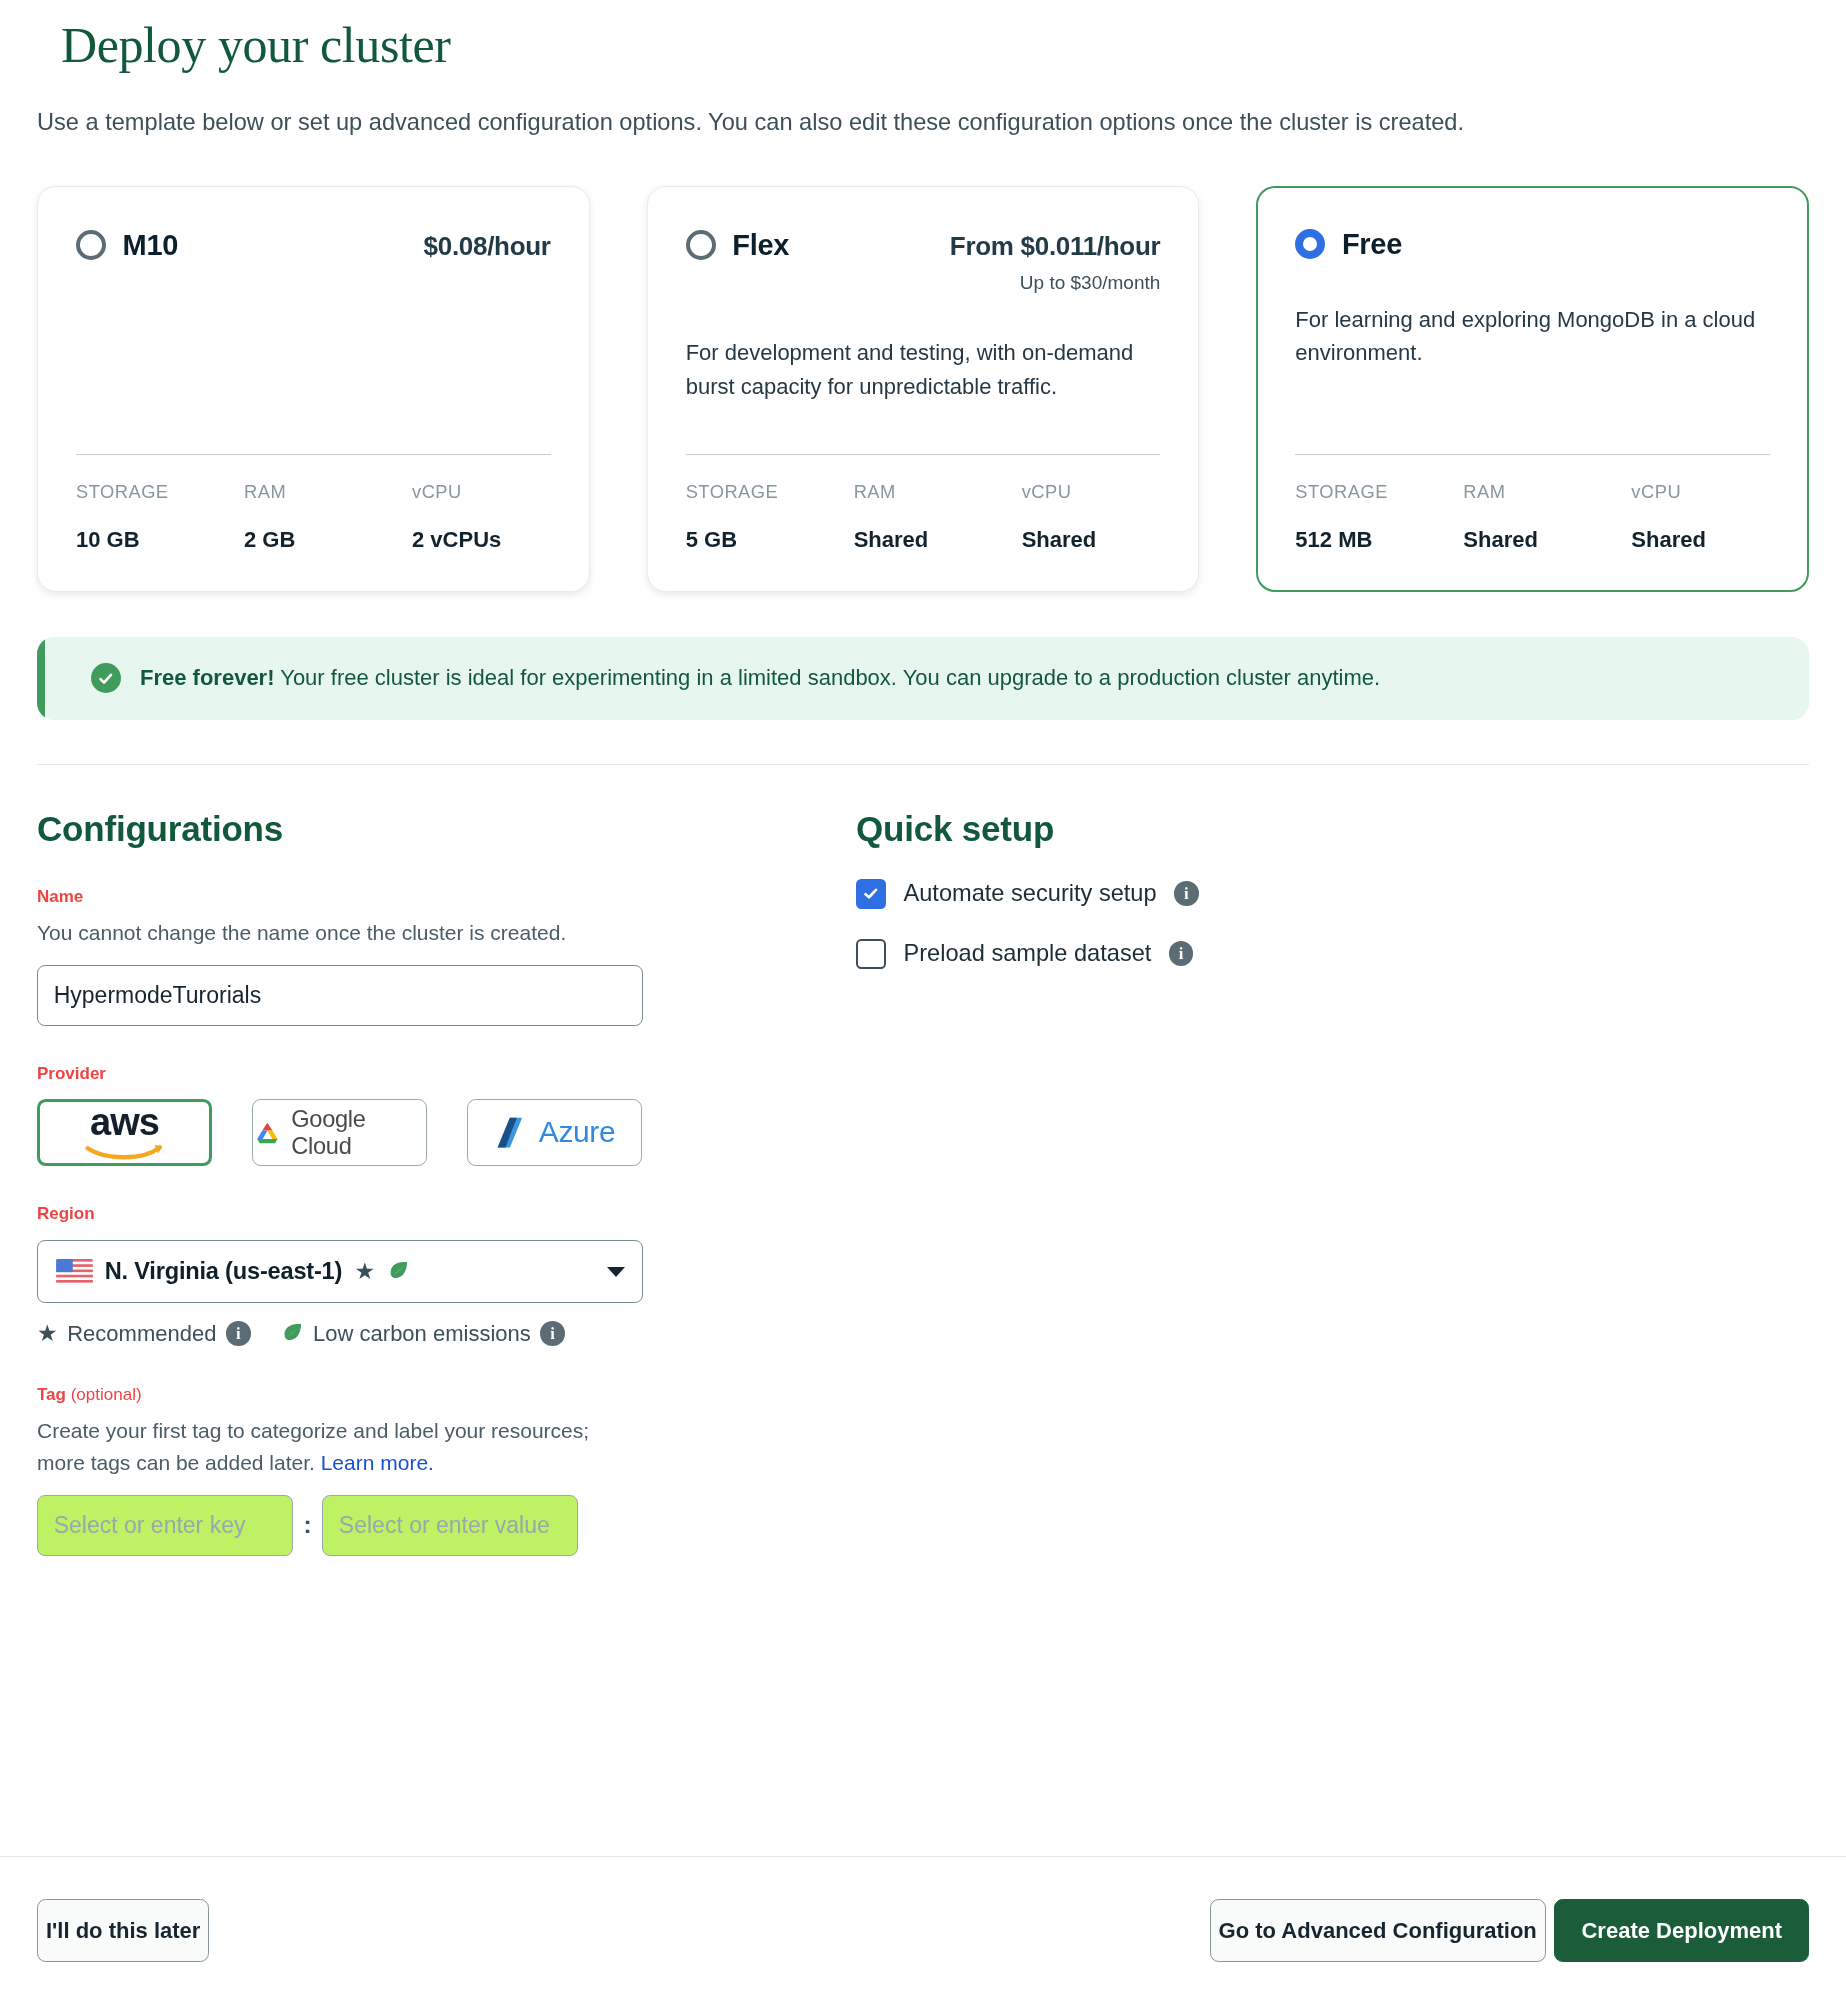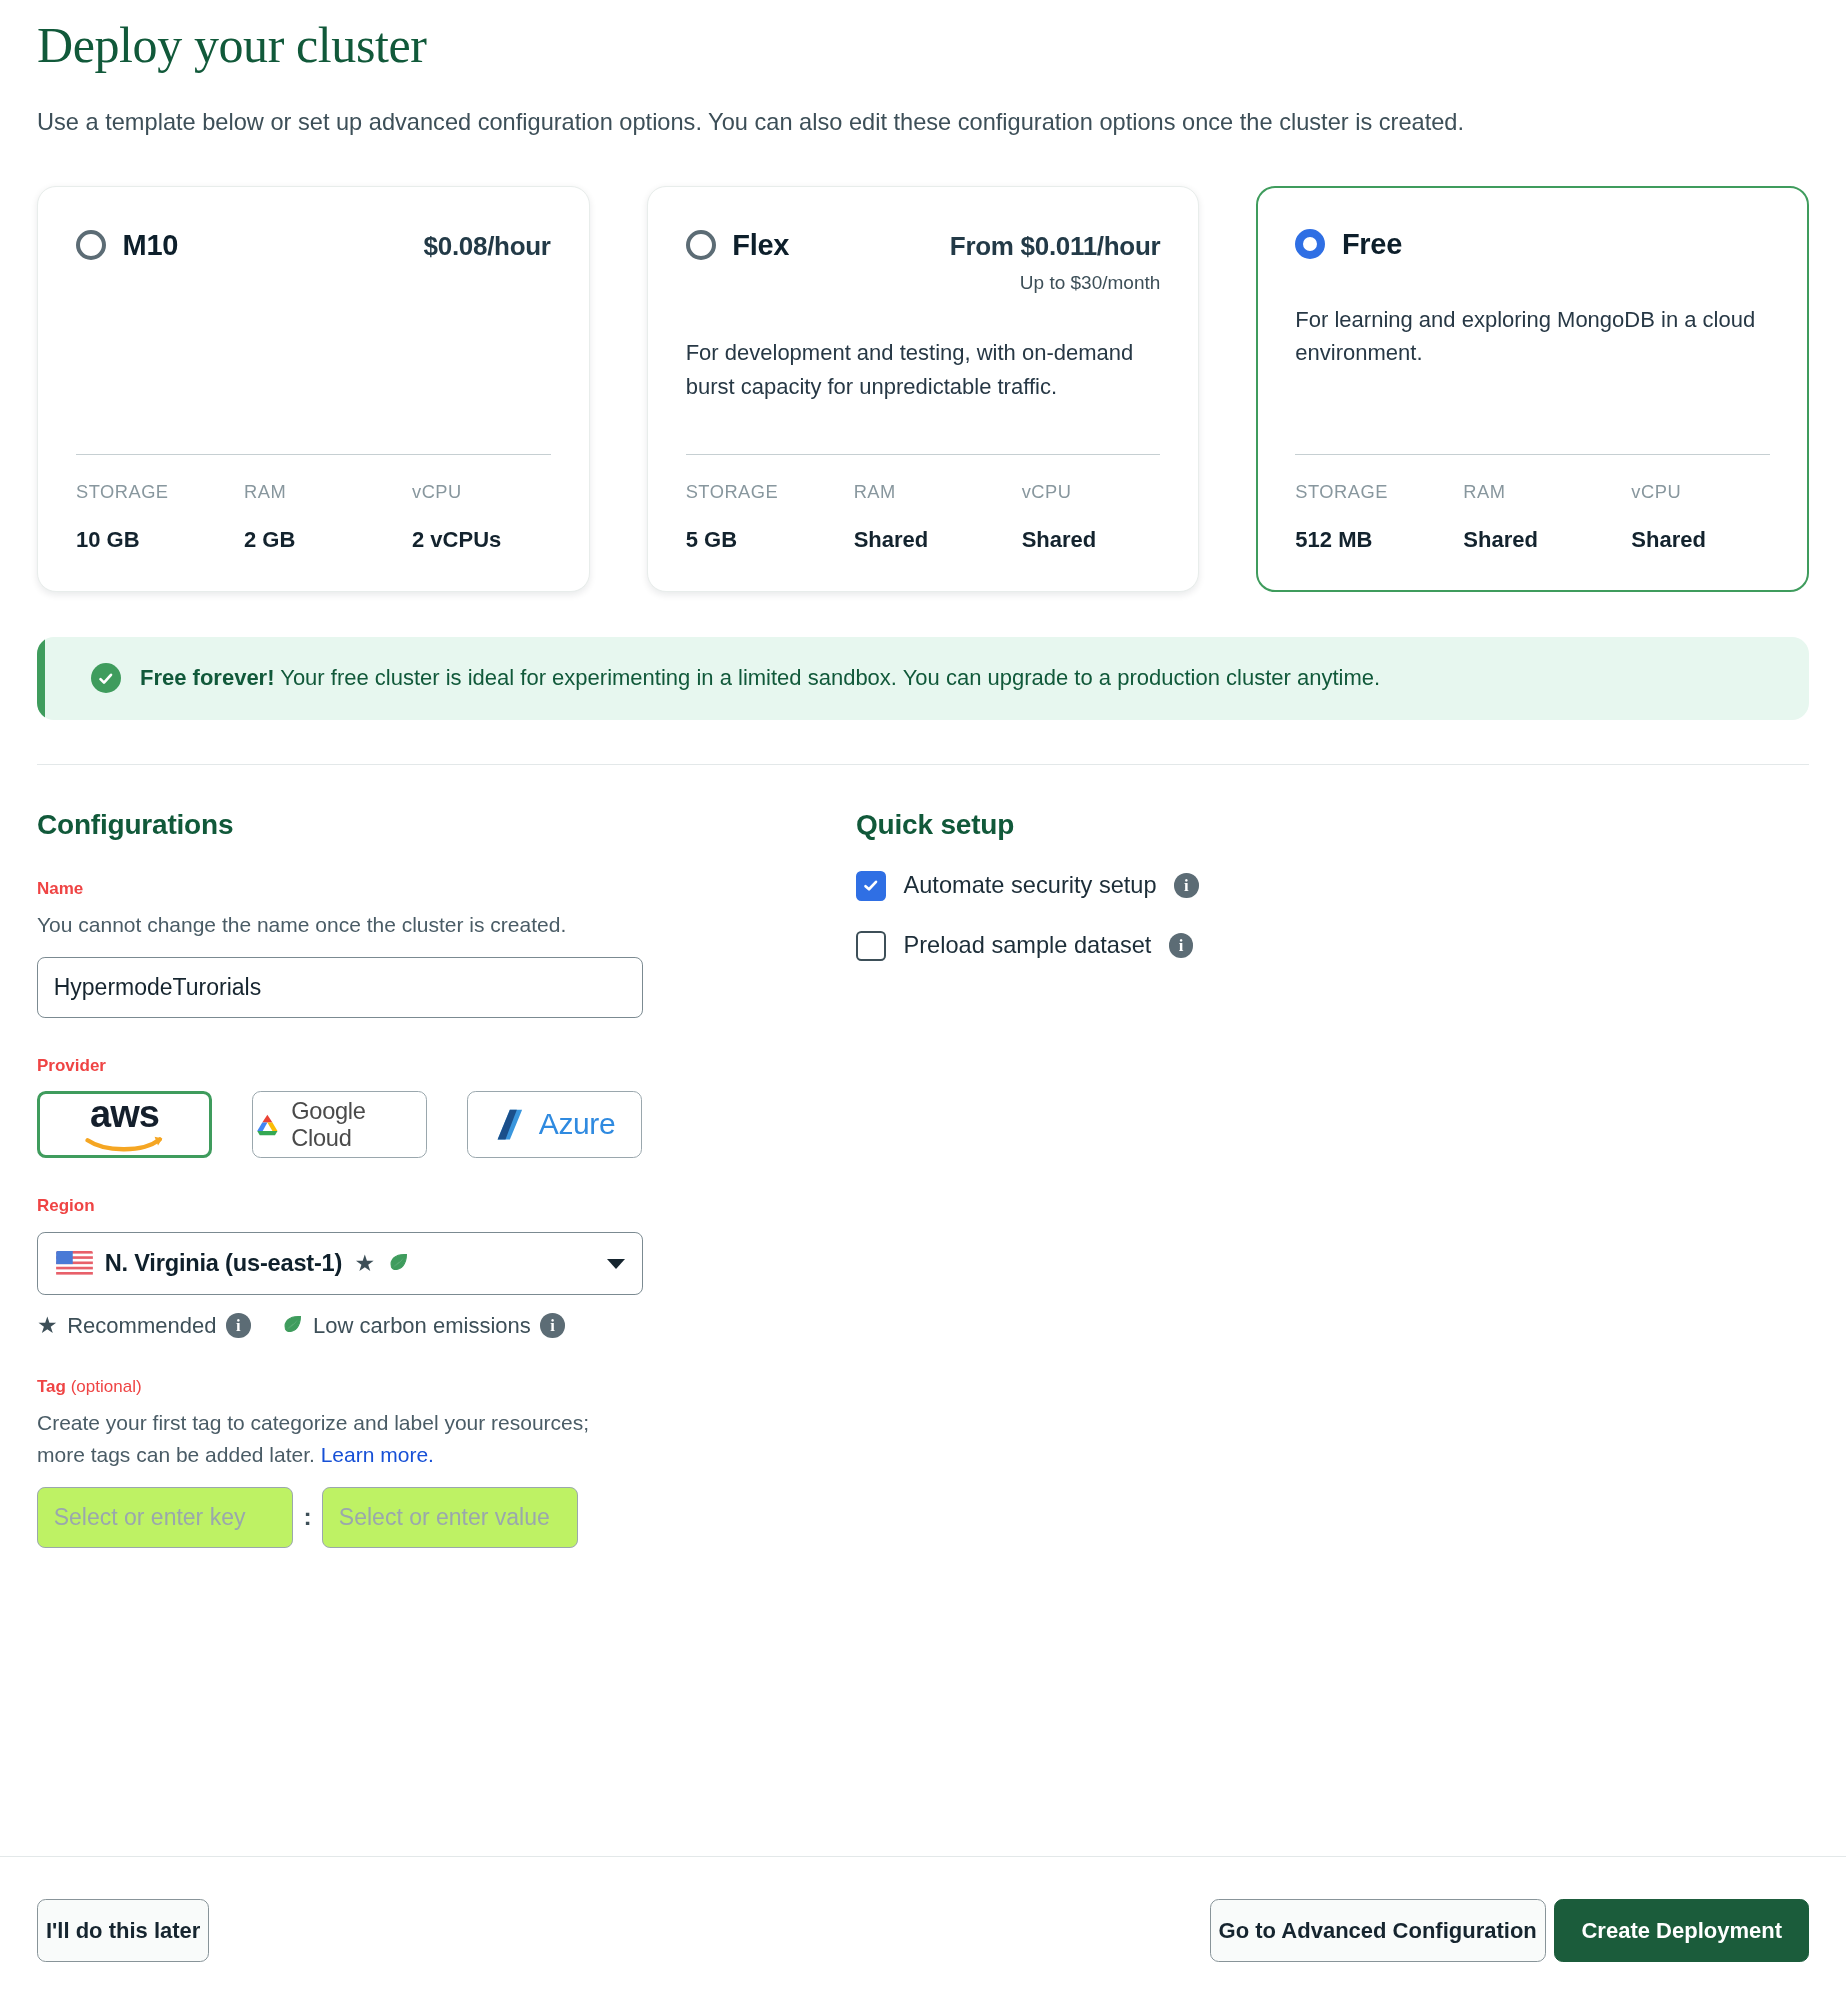--- a/index.html
+++ b/index.html
@@ -23,20 +23,21 @@
   
   .header { padding: 15.7px 37px 0 37px; }
 
   .page-title {
     font-family: "Liberation Serif", serif;
     font-size: 50px;
     line-height: 1.18;
     font-weight: 400;
     color: #11593a;
     letter-spacing: -0.4px;
+    margin-left: 24px;
   }
 
   .page-subtitle {
     margin-top: 28px;
     font-size: 23.6px;
     line-height: 1.62;
     color: #3d4f58;
     max-width: 1703px;
     font-weight: 400;
   }
@@ -187,21 +188,21 @@
   
   .body-cols {
     display: flex;
     padding: 44px 37px 0 37px;
     gap: 0;
   }
   .col-left { width: 786px; }
   .col-right { flex: 1; padding-left: 33px; }
 
   .section-title {
-    font-size: 28px;
+    font-size: 35px;
     font-weight: 700;
     color: #11593a;
     letter-spacing: -0.2px;
   }
 
   .field { margin-top: 38px; }
 
   .field-label {
     font-size: 17px;
     font-weight: 700;

